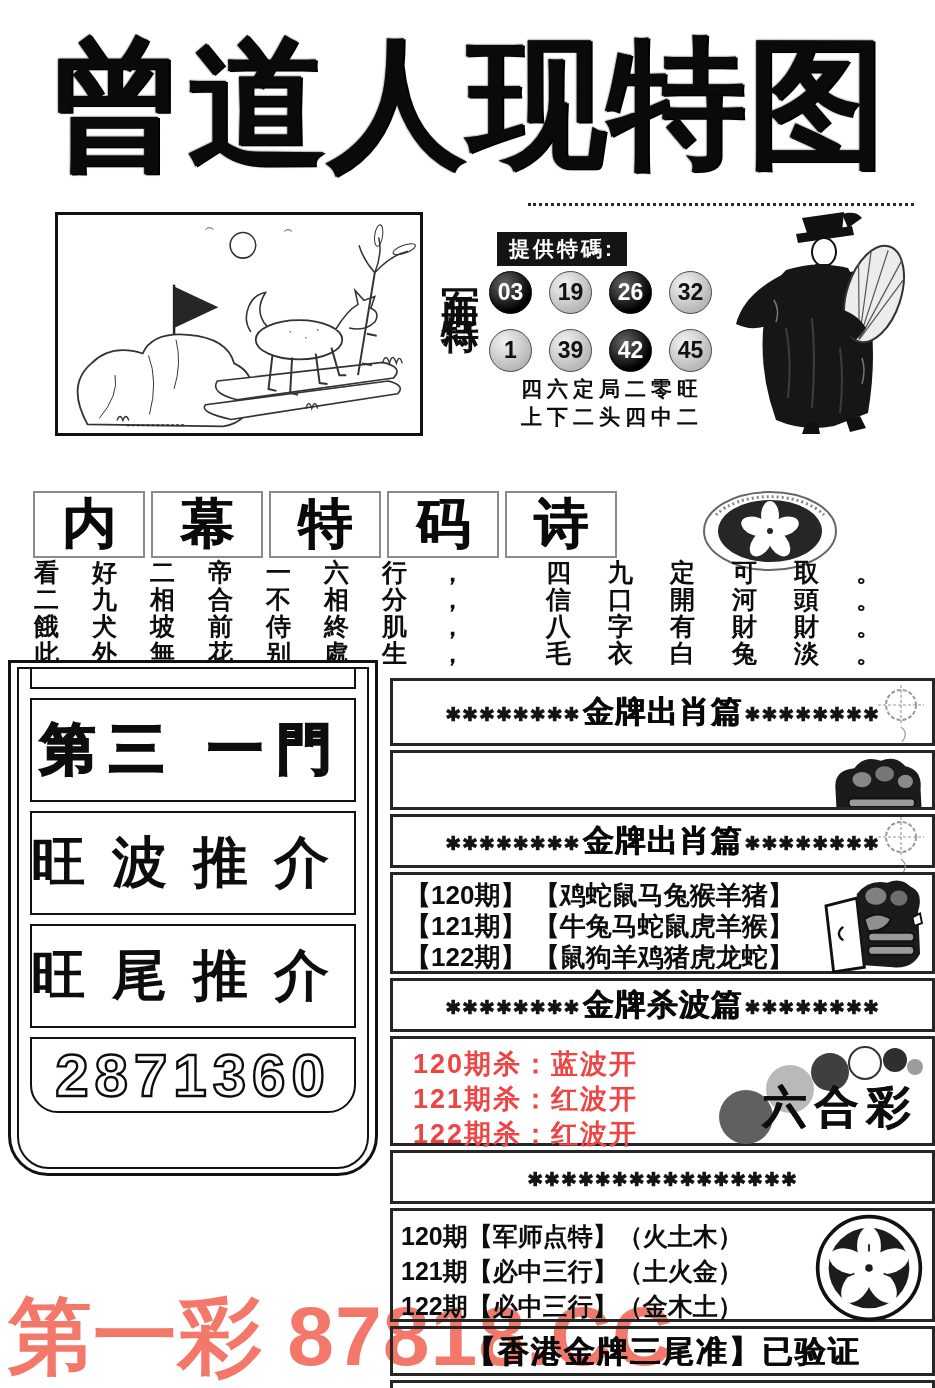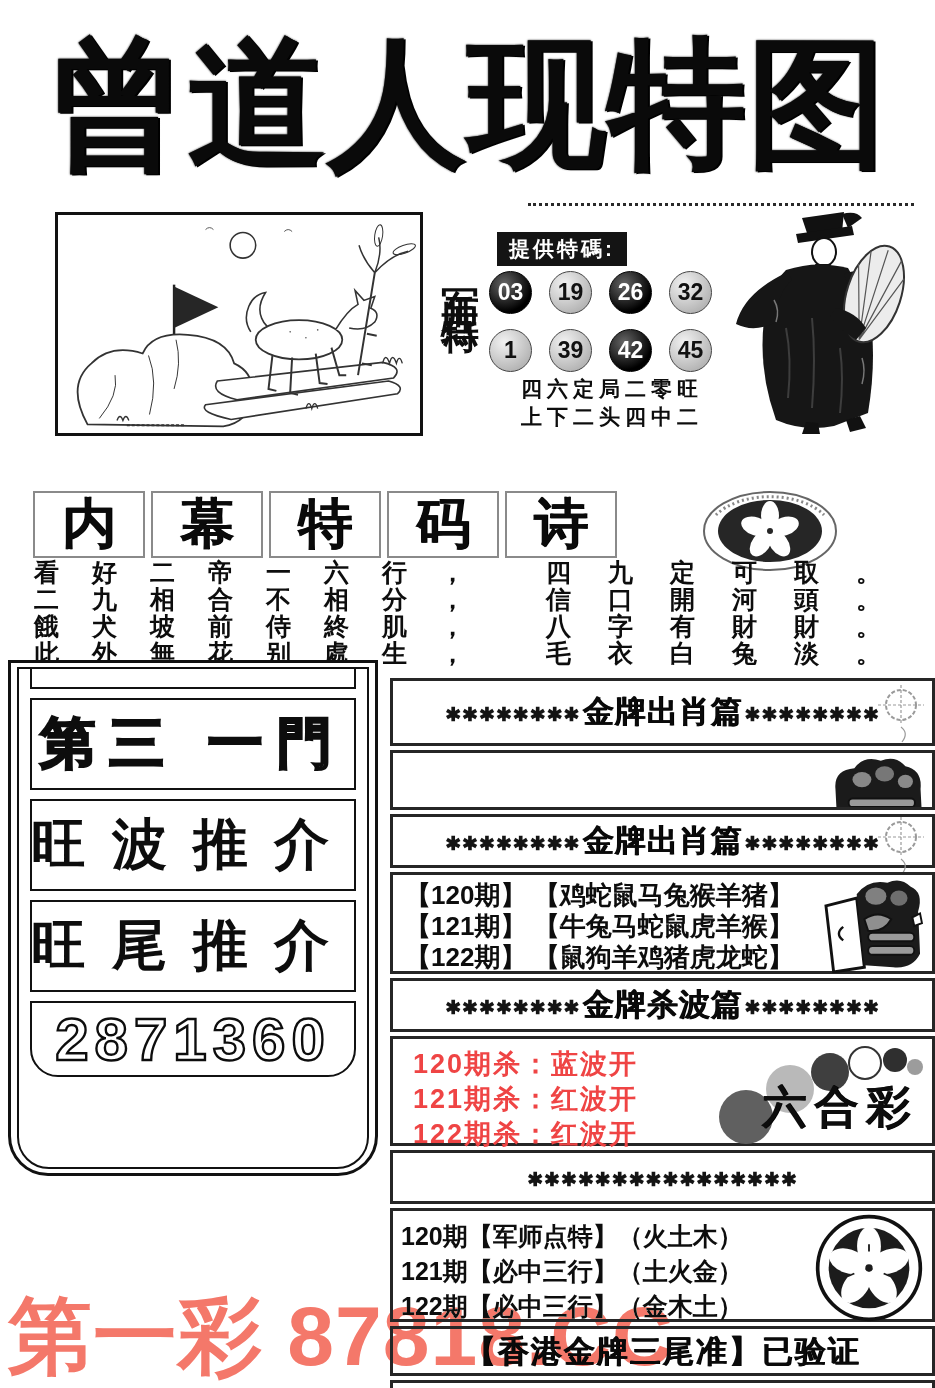--- a/index.html
+++ b/index.html
@@ -54,21 +54,21 @@
   .poem-left{letter-spacing:33px;}
   .poem-right{letter-spacing:37px;}
   
   .left-outer{
     position:absolute;left:8px;top:660px;width:370px;height:516px;
     border:3px solid #111;border-radius:0 0 40px 40px;padding:4px 6px;background:#fff;
   }
   .left-inner{width:100%;height:100%;border:2px solid #111;border-radius:0 0 32px 32px;padding:0 9px;overflow:hidden;}
   .cut-box{height:20px;border:2px solid #111;border-top:none;margin:0 2px 9px 2px;}
   .lbox{
-    height:92px;border:2px solid #111;margin:0 2px 9px 2px;
+    height:104px;border:2px solid #111;margin:0 2px 9px 2px;
     display:flex;align-items:center;justify-content:center;white-space:nowrap;
   }
   .lbox.last{height:76px;border-radius:0 0 28px 28px;}
   .lbox-text{font-size:55px;font-weight:900;letter-spacing:14px;color:#0d0d0d;}
   .lbox-text.sp{letter-spacing:26px;}
   .outline{color:#fff;text-shadow:2px 0 #0d0d0d,-2px 0 #0d0d0d,0 2px #0d0d0d,0 -2px #0d0d0d,2px 2px #0d0d0d,-2px -2px #0d0d0d,2px -2px #0d0d0d,-2px 2px #0d0d0d;}
   @supports(-webkit-text-stroke:1px black){
     .outline{text-shadow:none;-webkit-text-stroke:2.4px #0d0d0d;}
   }
   

